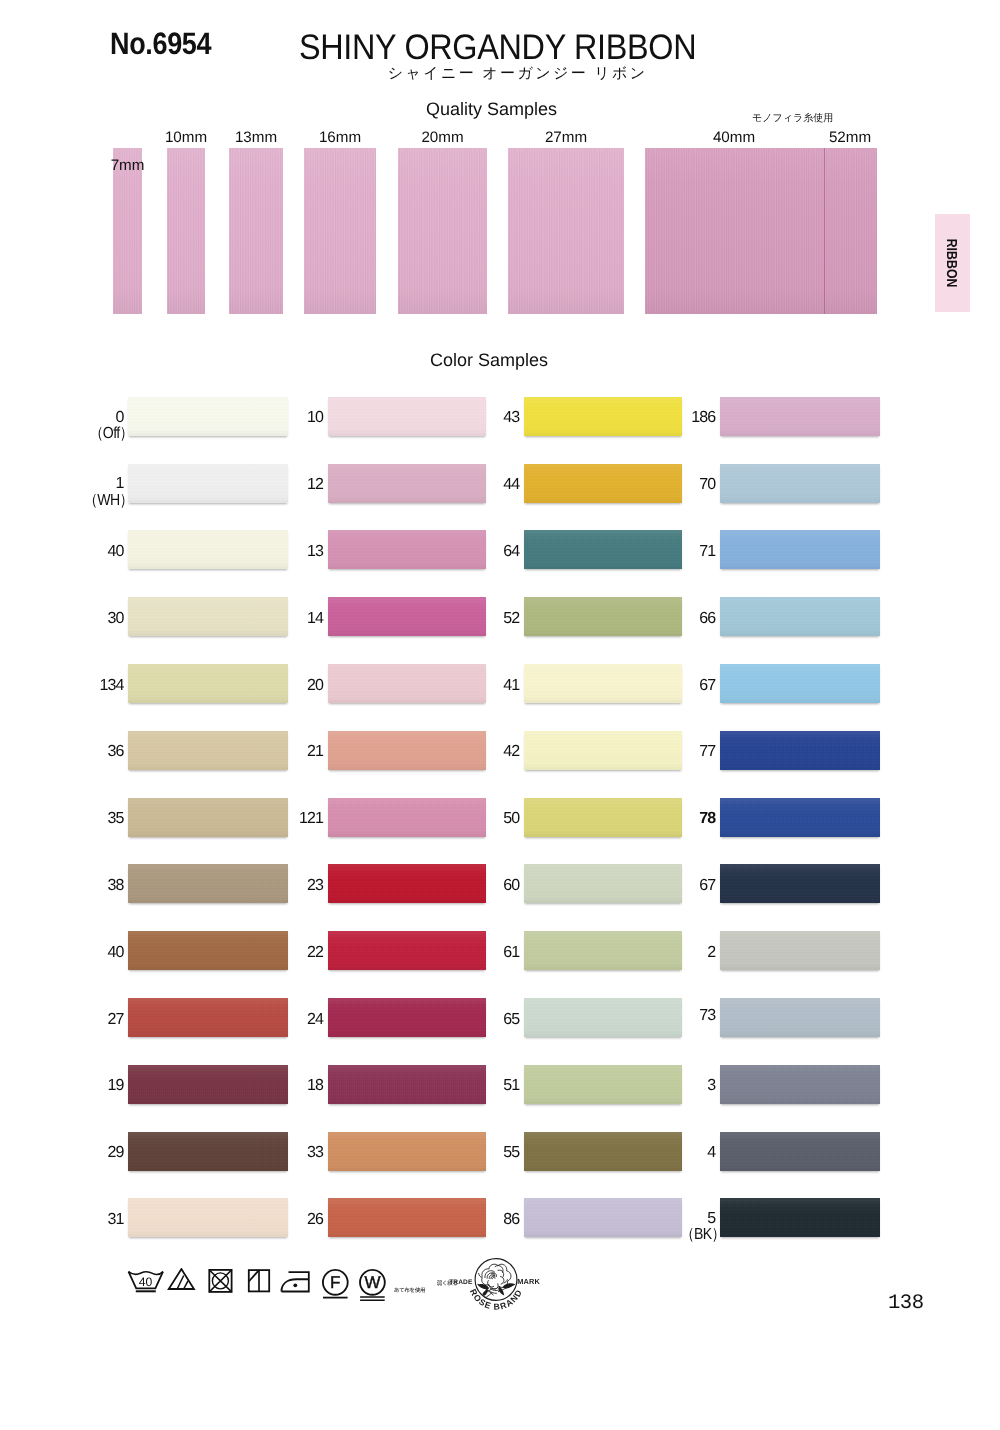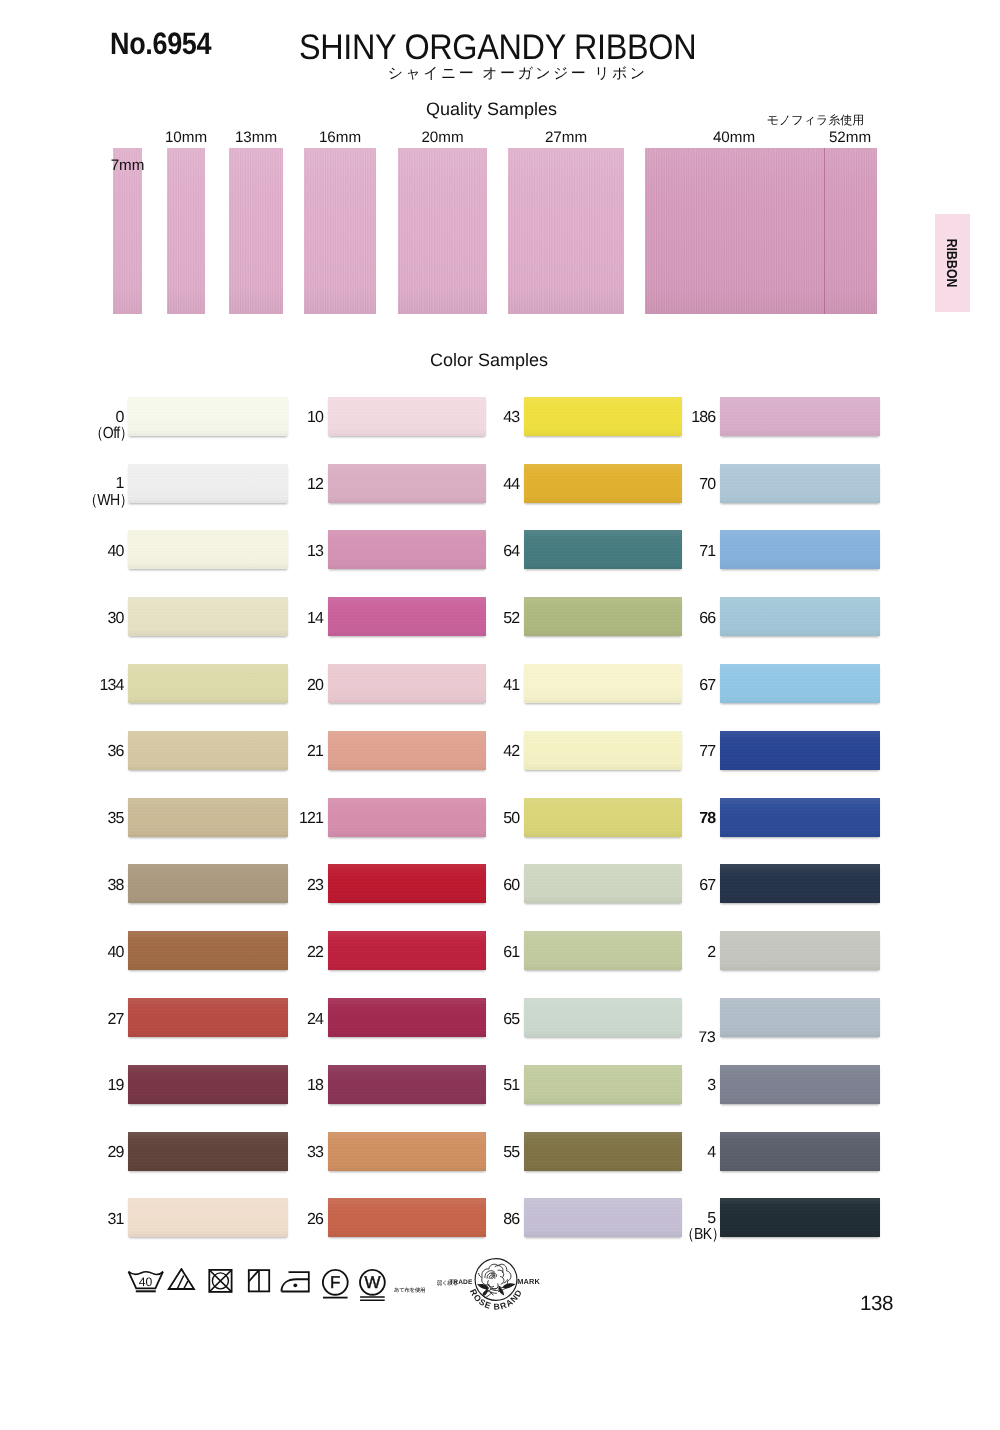--- a/index.html
+++ b/index.html
@@ -25,22 +25,22 @@
         border-bottom:1px solid #2e2e2e;box-sizing:border-box;}
   #spec .sp-matnames{position:absolute;left:0;top:3px;width:84px;box-sizing:border-box;
         border-right:1px solid #2e2e2e;height:37px;}
   #spec .sp-matnames div{text-align:left;padding-left:15px;height:17px;line-height:17px;font-size:13.6px;}
   #spec .sp-matvals{position:absolute;left:84px;top:3px;right:0;height:37px;}
   #spec .sp-matvals div{text-align:center;height:17px;line-height:17px;font-size:13.6px;padding-left:6px;}
   #spec .sp-roll{position:absolute;left:0;right:0;top:40px;height:19px;line-height:19px;
         text-align:center;border-bottom:1px solid #2e2e2e;box-sizing:border-box;}
   #spec .sp-dye{position:absolute;left:0;right:0;top:59px;height:17px;line-height:17px;
         text-align:center;}
-  #spec-note{position:absolute;left:752px;top:113.5px;width:127px;text-align:center;
-             font-size:12px;line-height:1;letter-spacing:0px;}
+  #spec-note{position:absolute;left:752px;top:113.5px;width:127px;text-align:left;
+             font-size:10px;line-height:1;letter-spacing:0px;}
 
   
   .sect-h{position:absolute;font-size:18px;line-height:1;white-space:nowrap;}
 
   
   .q-lab{position:absolute;font-size:15.2px;line-height:1;text-align:center;white-space:nowrap;}
   .q-strip{position:absolute;top:148px;height:166px;box-shadow:none !important;}
   .q-strip::after{background-image:
       repeating-linear-gradient(90deg,
         rgba(255,255,255,.045) 0px, rgba(255,255,255,.045) 1px,
@@ -79,22 +79,22 @@
   #logo{position:absolute;left:439.6px;top:1257.6px;width:112px;height:52px;overflow:visible;}
 
   
   #side-tab{position:absolute;left:935px;top:214px;width:35px;height:98px;background:#f7dbe6;}
   #side-tab .lbl{position:absolute;left:0;top:0;width:98px;height:35px;
      transform:rotate(90deg) translate(5px,1px) scaleX(0.845);transform-origin:17.5px 17.5px;
      display:flex;align-items:center;justify-content:center;
      font-size:14.5px;font-weight:bold;letter-spacing:0.1px;}
 
   
-  #pageno{position:absolute;left:860px;top:1294px;width:91.5px;text-align:left;letter-spacing:-0.5px;
-          font-size:20.6px;line-height:1;}
+  #pageno{position:absolute;left:860px;top:1294px;width:91.5px;text-align:center;letter-spacing:-0.5px;
+          font-size:20.6px;line-height:1;font-family:Liberation Mono, monospace;}
 </style>
 </head>
 <body>
 
 <div id="page">
 
   <div id="product-no">No.6954</div>
   <div id="title-en">SHINY ORGANDY RIBBON</div>
   <div id="title-jp">シャイニー オーガンジー リボン</div>
 
@@ -214,21 +214,21 @@
       <div class="cs-code" style="left: 635.3px; width: 80px; top: 677.5px;">67</div>
       <div class="cs-sw ribbon-tex" style="left: 720.3px; top: 730.8px; width: 159.4px; height: 39px; --c: #264494;"></div>
       <div class="cs-code" style="left: 635.3px; width: 80px; top: 744.3px;">77</div>
       <div class="cs-sw ribbon-tex" style="left: 720.3px; top: 797.6px; width: 159.4px; height: 39px; --c: #2b4b99;"></div>
       <div class="cs-code" style="left: 635.3px; width: 80px; top: 811.1px; font-weight: bold;">78</div>
       <div class="cs-sw ribbon-tex" style="left: 720.3px; top: 864.4px; width: 159.4px; height: 39px; --c: #243249;"></div>
       <div class="cs-code" style="left: 635.3px; width: 80px; top: 877.9px;">67</div>
       <div class="cs-sw ribbon-tex" style="left: 720.3px; top: 931.2px; width: 159.4px; height: 39px; --c: #c6c7bf;"></div>
       <div class="cs-code" style="left: 635.3px; width: 80px; top: 944.7px;">2</div>
       <div class="cs-sw ribbon-tex" style="left: 720.3px; top: 998px; width: 159.4px; height: 39px; --c: #b2bec9;"></div>
-      <div class="cs-code" style="left: 635.3px; width: 80px; top: 1030px; font-family: Liberation Mono, monospace;">73</div>
+      <div class="cs-code" style="left: 635.3px; width: 80px; top: 1008px;">73</div>
       <div class="cs-sw ribbon-tex" style="left: 720.3px; top: 1064.8px; width: 159.4px; height: 39px; --c: #7d8292;"></div>
       <div class="cs-code" style="left: 635.3px; width: 80px; top: 1078.3px;">3</div>
       <div class="cs-sw ribbon-tex" style="left: 720.3px; top: 1131.6px; width: 159.4px; height: 39px; --c: #5b5f6c;"></div>
       <div class="cs-code" style="left: 635.3px; width: 80px; top: 1145.1px;">4</div>
       <div class="cs-sw ribbon-tex" style="left: 720.3px; top: 1198.4px; width: 159.4px; height: 39px; --c: #1f2b32;"></div>
       <div class="cs-code" style="left: 635.3px; width: 80px; top: 1211.2px;">5</div>
       <div class="cs-sub" style="left: 645.3px; width: 80px; top: 1227.4px;">（BK）</div>
     </div>
 
   <div id="care">

